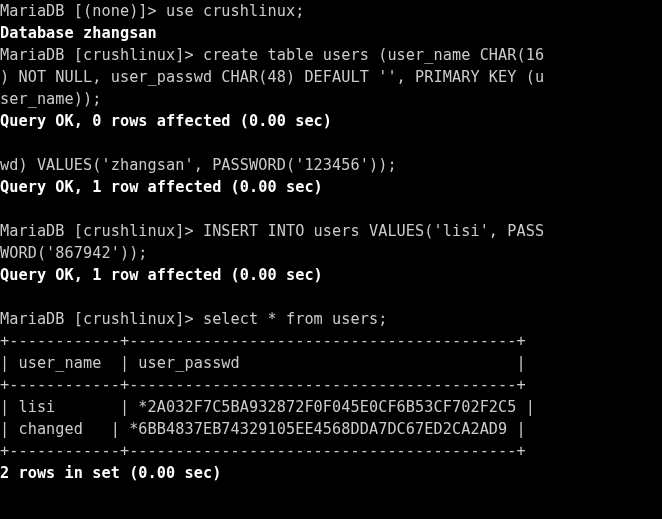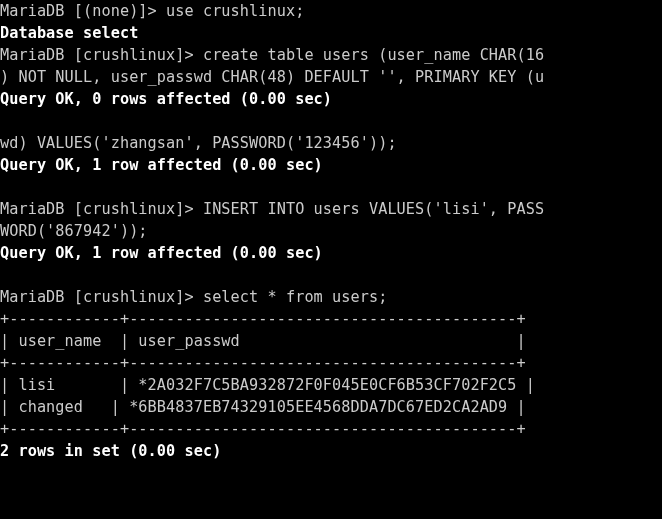--- a/index.html
+++ b/index.html
@@ -48,23 +48,24 @@
   .line.blank {
     color: transparent;
   }
 </style>
 </head>
 <body>
 
 <div id="terminal">
   <div id="screen">
       <span class="line echo">MariaDB [(none)]&gt; use crushlinux;</span>
-      <span class="line result">Database select</span>
+      <span class="line result">Database zhangsan</span>
       <span class="line echo">MariaDB [crushlinux]&gt; create table users (user_name CHAR(16</span>
       <span class="line echo">) NOT NULL, user_passwd CHAR(48) DEFAULT '', PRIMARY KEY (u</span>
+      <span class="line echo">ser_name));</span>
       <span class="line result">Query OK, 0 rows affected (0.00 sec)</span>
       <span class="line blank"> </span>
       <span class="line echo">wd) VALUES('zhangsan', PASSWORD('123456'));</span>
       <span class="line result">Query OK, 1 row affected (0.00 sec)</span>
       <span class="line blank"> </span>
       <span class="line echo">MariaDB [crushlinux]&gt; INSERT INTO users VALUES('lisi', PASS</span>
       <span class="line echo">WORD('867942'));</span>
       <span class="line result">Query OK, 1 row affected (0.00 sec)</span>
       <span class="line blank"> </span>
       <span class="line echo">MariaDB [crushlinux]&gt; select * from users;</span>

